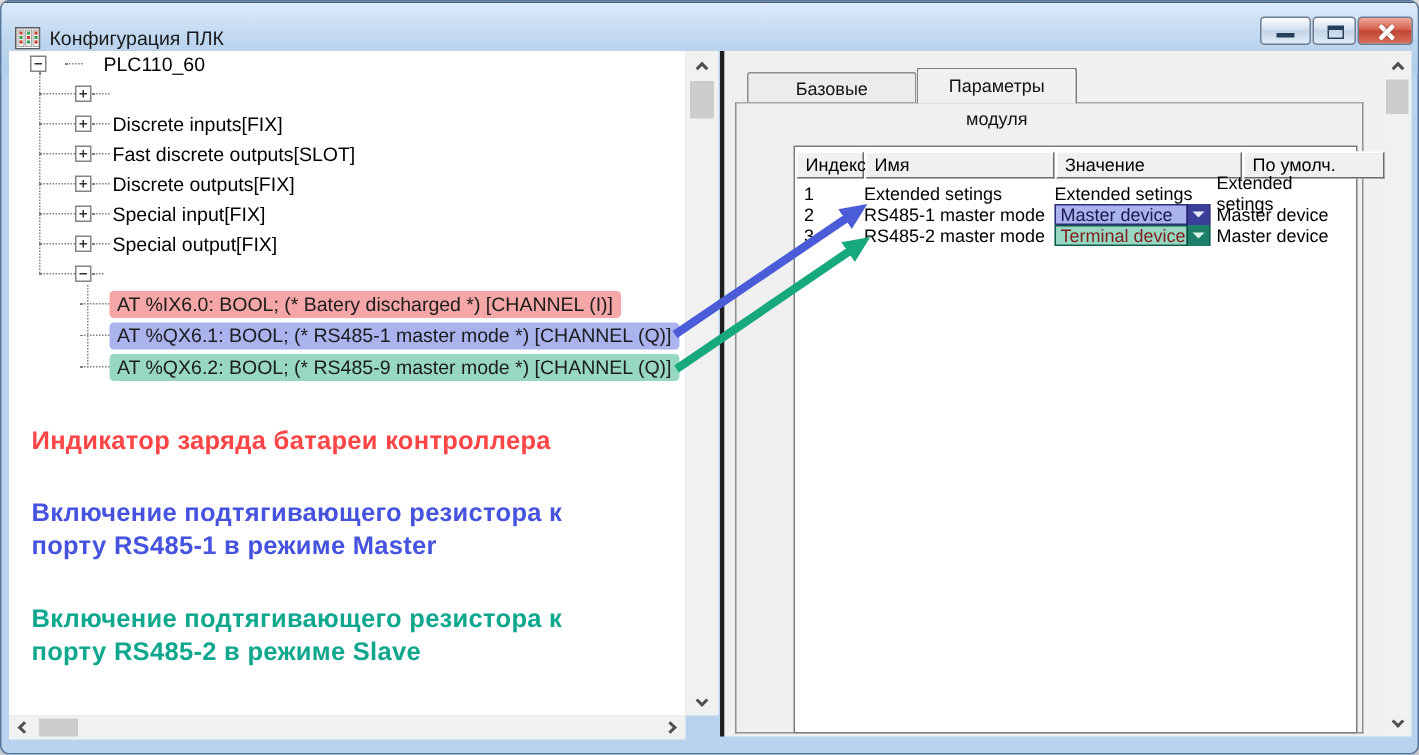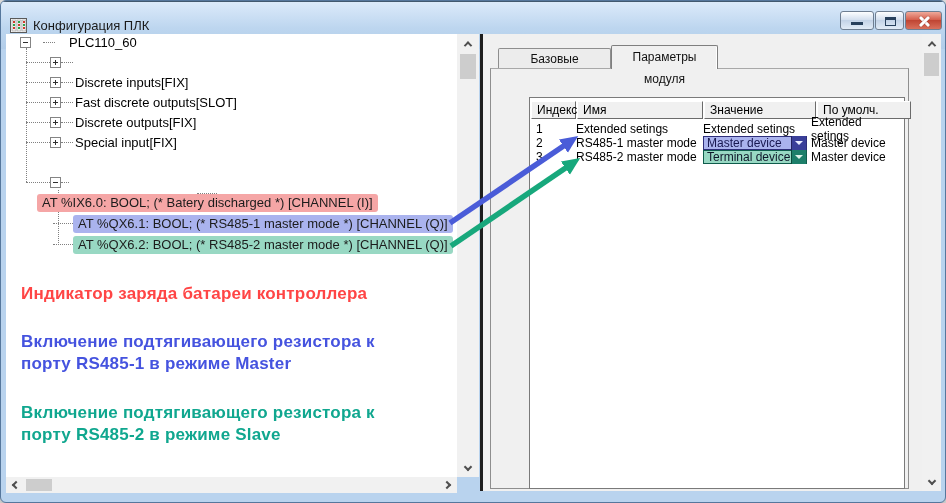--- a/index.html
+++ b/index.html
@@ -70,35 +70,35 @@
   .tab.inactive { left:15px; top:14px; width:113px; height:20px; line-height:20px; background:#ececec; }
   .tab.active   { left:128px; top:11px; width:107px; height:24px; line-height:22px; z-index:3;
                   border-color:#7f7f7f; box-shadow:-1px 0 0 #fff inset; }
   .tabpage { position:absolute; left:7px; top:34px; width:419px; height:421px; background:#f0f0f0;
              border:1px solid #8e8e8e; border-top-color:#a8a8a8; z-index:1; }
   .listarea { position:absolute; left:38px; top:28px; width:376px; height:392px; background:#fff; border:1px solid #7a7a7a; }
 
   .theadrow { position:absolute; left:1px; top:3px; width:372px; height:18px; display:flex; }
   .hcell { background:#f0f0f0; border:1px solid; border-color:#fff #6b6b6b #6b6b6b #fff; margin-right:1px;
            font-size:12px; color:#000; display:flex; align-items:center; padding-left:5px; flex:none; }
-  .hc1 { width:45px; } .hc2 { width:126px; } .hc3 { width:112px; } .hc4 { width:94px; margin-right:12px; }
+  .hc1 { width:45px; } .hc2 { width:126px; } .hc3 { width:124px; } .hc4 { width:94px; margin-right:12px; }
 
   .prow { position:absolute; left:1px; width:372px; height:14px; display:flex; align-items:center;
           font-size:12px; color:#000; }
   .c1 { width:45px; padding-left:5px; flex:none; }
   .c2 { width:127px; flex:none; }
   .c3 { width:104px; flex:none; }
   .c4 { flex:1; padding-left:4px; }
 
   .combo { display:flex; align-items:center; width:104px; height:14px; cursor:pointer; }
   .combo .ctext { flex:1; padding-left:3px; white-space:nowrap; overflow:hidden; }
   .combo .cbtn { width:15px; height:14px; display:flex; align-items:center; justify-content:center; flex:none; }
   .combo-blue { background:#aab3ee; border:1px solid #2e2e7a; color:#181850; }
   .combo-blue .cbtn { background:#3a3f99; border-left:1px solid #23235e; }
-  .combo-teal { background:#98d8c3; border:1px solid #0f5c4c; color:#0f172a; }
+  .combo-teal { background:#98d8c3; border:1px solid #0f5c4c; color:#7f1d1d; }
   .combo-teal .cbtn { background:#1d7f6a; border-left:1px solid #0b4a3c; }
   .tri { width:0; height:0; border-left:4px solid transparent; border-right:4px solid transparent; border-top:4px solid #e9edff; }
   .combo-teal .tri { border-top-color:#def3ea; }
 
   .overlay { position:absolute; left:0; top:0; pointer-events:none; z-index:9; }
 </style>
 </head>
 <body>
 
 <div class="win">
@@ -162,37 +162,43 @@
       <span class="ebox plus"></span>
       <span class="hdash w12"></span>
     <span class="tlabel">Discrete outputs[FIX]</span>
   </div>
   <div class="trow" style="left:25px; top:131px;">
     <span class="hdash w24"></span>
       <span class="ebox plus"></span>
       <span class="hdash w12"></span>
     <span class="tlabel">Special input[FIX]</span>
   </div>
+  <div class="trow" style="left:25px; top:151px;">
+    <span class="hdash w24"></span>
+      <span class="ebox plus"></span>
+      <span class="hdash w12"></span>
+    <span class="tlabel">Special output[FIX]</span>
+  </div>
   <div class="trow" style="left:25px; top:171px;">
     <span class="hdash w24"></span>
       <span class="ebox minus"></span>
       <span class="hdash" style="width:8px;"></span>
   </div>
 
-  <div class="leafrow" style="left:36px; top:192px;flex-direction:column;">
+  <div class="leafrow" style="left:52px; top:192px;">
     <span class="hdash w20"></span>
     <span class="hl hl-pink">AT %IX6.0: BOOL; (* Batery discharged *) [CHANNEL (I)]</span>
   </div>
   <div class="leafrow" style="left:52px; top:213px;">
     <span class="hdash w20"></span>
     <span class="hl hl-blue">AT %QX6.1: BOOL; (* RS485-1 master mode *) [CHANNEL (Q)]</span>
   </div>
   <div class="leafrow" style="left:52px; top:234px;">
     <span class="hdash w20"></span>
-    <span class="hl hl-teal">AT %QX6.2: BOOL; (* RS485-2 master mode *) [CHANNEL (Q)]</span>
+    <span class="hl hl-teal">AT %QX6.2: BOOL; (* RS485-9 master mode *) [CHANNEL (Q)]</span>
   </div>
 
   <div class="note note-red" style="top:282px;">
     <div>Индикатор заряда батареи контроллера</div>
   </div>
   <div class="note note-blue" style="top:330px;">
     <div>Включение подтягивающего резистора к</div>
     <div>порту RS485-1 в режиме Master</div>
   </div>
   <div class="note note-teal" style="top:401px;">

